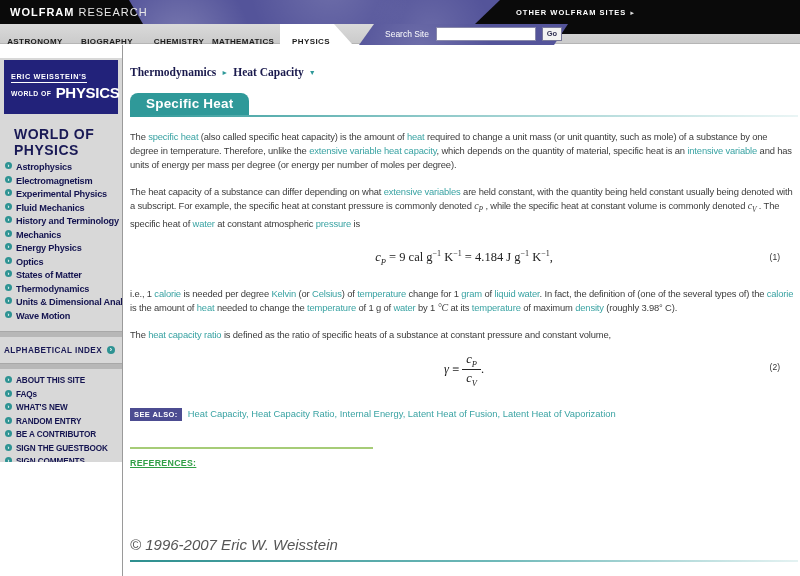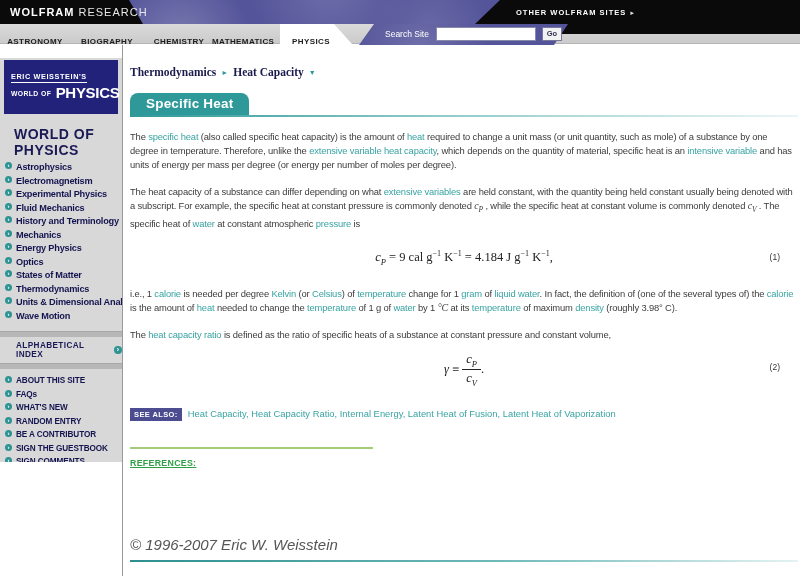--- a/index.html
+++ b/index.html
@@ -53,21 +53,21 @@
   .sb-logo .l2 { margin-top:1px; white-space:nowrap; }
   .sb-logo .l2 .sm { font-size:6.8px; font-weight:bold; letter-spacing:.4px; vertical-align:2px; }
   .sb-logo .l2 .bg { font-size:15px; font-weight:bold; letter-spacing:-.3px; }
   .sb-head { margin:12px 0 4px 14px; font-size:14px; font-weight:bold; letter-spacing:.5px; color:#191955; }
   .sb-item { display:flex; align-items:flex-start; padding:0 0 0 5px; height:13.5px; cursor:pointer; }
   .sb-item .blt { width:7px; height:7px; border-radius:50%; background:#2e9393; color:#fff; font-size:6px;
                   line-height:6px; text-align:center; margin-right:4px; flex:0 0 7px; font-weight:bold; }
   .sb-item .lbl { font-size:9.2px; font-weight:bold; color:#141450; letter-spacing:-.2px; white-space:nowrap; }
   .sb-item.small .lbl { font-size:8.2px; letter-spacing:-.1px; }
   .sb-div { height:6px; background:#b7b7b7; margin:7px 0; border-top:1px solid #a8a8a8; }
-  .sb-link-head { display:flex; align-items:center; margin-left:16px; font-size:8.2px; font-weight:bold;
+  .sb-link-head { display:flex; align-items:center; margin-left:4px; font-size:8.2px; font-weight:bold;
                   letter-spacing:.4px; color:#191955; cursor:pointer; height:12px; }
   .sb-link-head .blt { width:8px; height:8px; border-radius:50%; background:#2e9393; color:#fff;
                   font-size:7px; line-height:7px; text-align:center; margin-left:5px; font-weight:bold; }
 
   
   .main { position:absolute; left:130px; top:46px; width:668px; color:#3c3c3c; }
   .crumbs { margin-top:20px; font-family:"Liberation Serif", serif; font-size:11.5px; font-weight:bold; }
   .crumbs a { color:#1a1a4d; text-decoration:none; cursor:pointer; }
   .crumbs .arr { color:#2f9999; font-size:7px; margin:0 5px; vertical-align:1px; }
   .title-row { margin-top:15px; }

